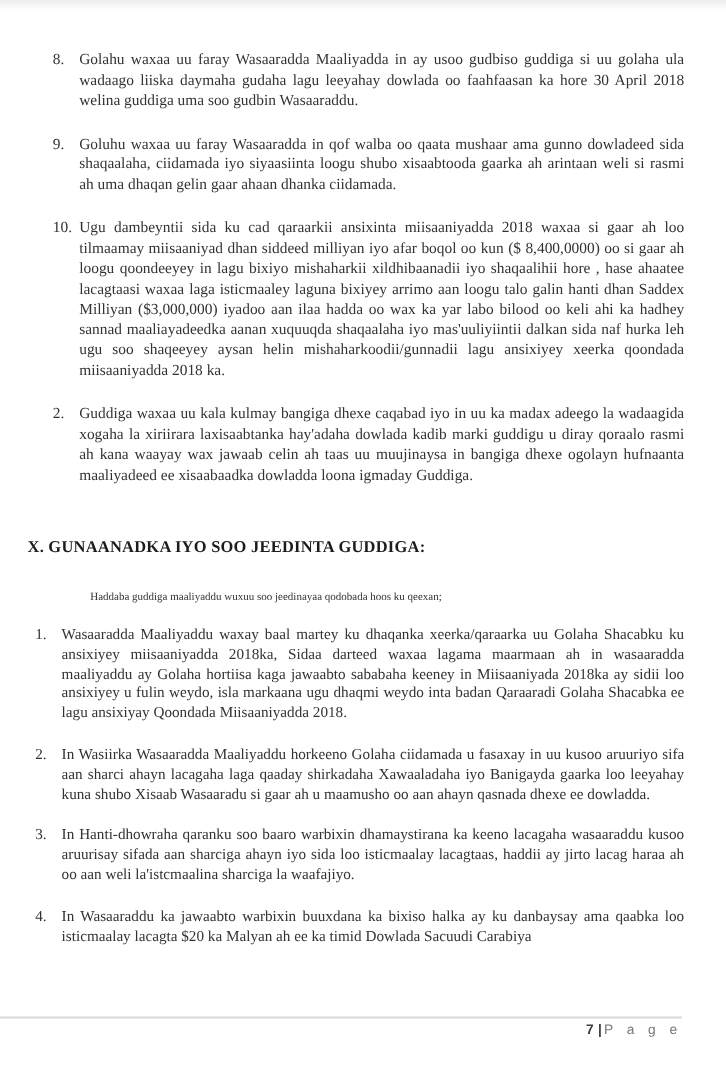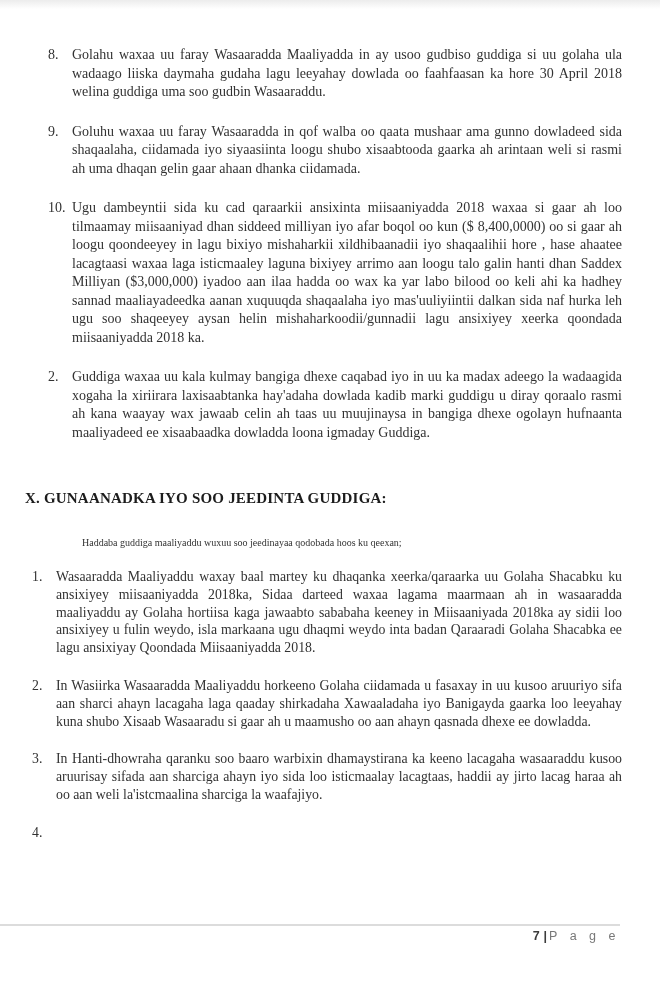--- a/index.html
+++ b/index.html
@@ -99,20 +99,21 @@
     <div class="li">
       <span class="num">2.</span>
       <span class="txt">In Wasiirka Wasaaradda Maaliyaddu horkeeno Golaha ciidamada u fasaxay in uu kusoo aruuriyo sifa aan sharci ahayn lacagaha laga qaaday shirkadaha Xawaaladaha iyo Banigayda gaarka loo leeyahay kuna shubo Xisaab Wasaaradu si gaar ah u maamusho oo aan ahayn qasnada dhexe ee dowladda.</span>
     </div>
     <div class="li">
       <span class="num">3.</span>
       <span class="txt">In Hanti-dhowraha qaranku soo baaro warbixin dhamaystirana ka keeno lacagaha wasaaraddu kusoo aruurisay sifada aan sharciga ahayn iyo sida loo isticmaalay lacagtaas, haddii ay jirto lacag haraa ah oo aan weli la'istcmaalina sharciga la waafajiyo.</span>
     </div>
     <div class="li">
       <span class="num">4.</span>
+      <span class="txt">In Wasaaraddu ka jawaabto warbixin buuxdana ka bixiso halka ay ku danbaysay ama qaabka loo isticmaalay lacagta $20 ka Malyan ah ee ka timid Dowlada Sacuudi Carabiya</span>
     </div>
   </div>
 
   <div class="footer-rule"></div>
   <div class="footer-text">
     <span class="pnum">7</span><span class="psep">|</span><span class="pword">P a g e</span>
   </div>
 
 </div>
 

